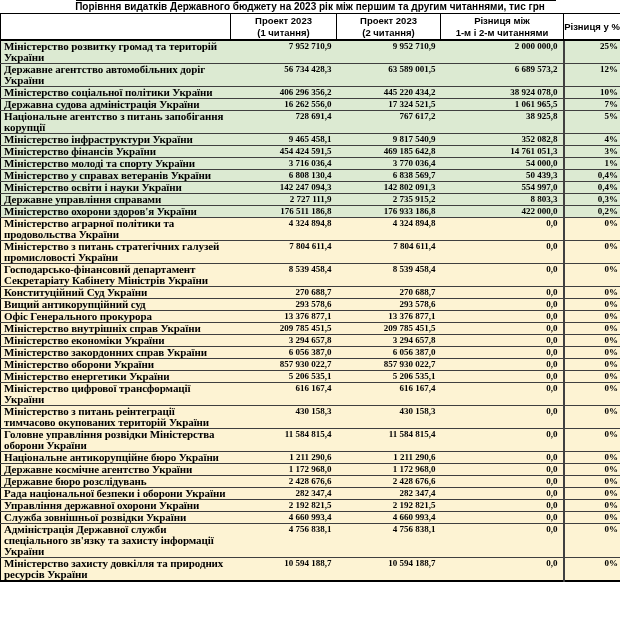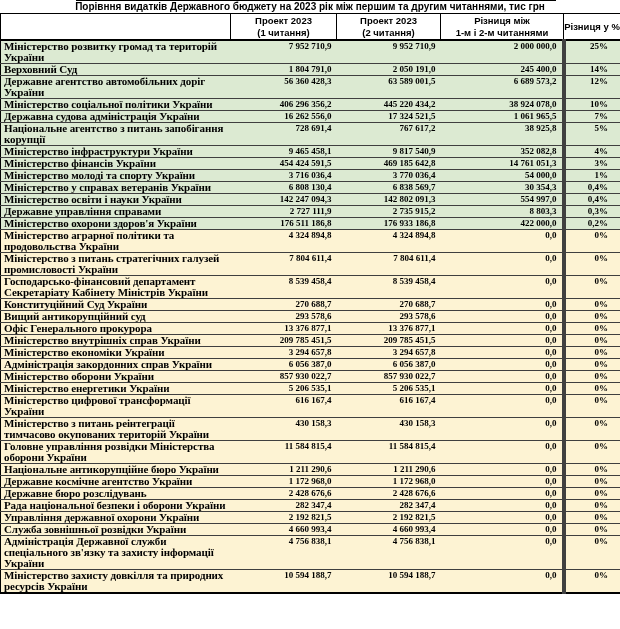--- a/index.html
+++ b/index.html
@@ -82,22 +82,22 @@
     padding-right: 4px;
     font-size: 11px;
     letter-spacing: -0.1px;
   }
   td.cell-num {
     text-align: right;
     padding-right: 5px;
   }
   td.cell-pct {
     text-align: right;
-    padding-right: 12px;
-    border-left: 4px solid #404040;
+    padding-right: 2px;
+    border-left: 2px solid #404040;
   }
 </style>
 </head>
 <body style="--c-inc: #dcead2; --c-zero: #fdf3d3;">
 
 <div class="sheet">
   <div class="title-row">
     <span>Порівння видатків Державного бюджету на 2023 рік між першим та другим читаннями, тис грн</span>
   </div>
   <table class="budget">
@@ -122,29 +122,22 @@
     </thead>
     <tbody id="rows-body">
         <tr class="row-inc">
           <td class="cell-name">Міністерство розвитку громад та територій України</td>
           <td class="cell-num">7 952 710,9</td>
           <td class="cell-num">9 952 710,9</td>
           <td class="cell-num">2 000 000,0</td>
           <td class="cell-pct">25%</td>
         </tr>
         <tr class="row-inc">
-          <td class="cell-name">Верховний Суд</td>
-          <td class="cell-num">1 804 791,0</td>
-          <td class="cell-num">2 050 191,0</td>
-          <td class="cell-num">245 400,0</td>
-          <td class="cell-pct">14%</td>
-        </tr>
-        <tr class="row-inc">
           <td class="cell-name">Державне агентство автомобільних доріг України</td>
-          <td class="cell-num">56 360 428,3</td>
+          <td class="cell-num">56 734 428,3</td>
           <td class="cell-num">63 589 001,5</td>
           <td class="cell-num">6 689 573,2</td>
           <td class="cell-pct">12%</td>
         </tr>
         <tr class="row-inc">
           <td class="cell-name">Міністерство соціальної політики України</td>
           <td class="cell-num">406 296 356,2</td>
           <td class="cell-num">445 220 434,2</td>
           <td class="cell-num">38 924 078,0</td>
           <td class="cell-pct">10%</td>
@@ -181,21 +174,21 @@
           <td class="cell-name">Міністерство молоді та спорту України</td>
           <td class="cell-num">3 716 036,4</td>
           <td class="cell-num">3 770 036,4</td>
           <td class="cell-num">54 000,0</td>
           <td class="cell-pct">1%</td>
         </tr>
         <tr class="row-inc">
           <td class="cell-name">Міністерство у справах ветеранів України</td>
           <td class="cell-num">6 808 130,4</td>
           <td class="cell-num">6 838 569,7</td>
-          <td class="cell-num">30 354,3</td>
+          <td class="cell-num">50 439,3</td>
           <td class="cell-pct">0,4%</td>
         </tr>
         <tr class="row-inc">
           <td class="cell-name">Міністерство освіти і науки України</td>
           <td class="cell-num">142 247 094,3</td>
           <td class="cell-num">142 802 091,3</td>
           <td class="cell-num">554 997,0</td>
           <td class="cell-pct">0,4%</td>
         </tr>
         <tr class="row-inc">
@@ -262,21 +255,21 @@
           <td class="cell-pct">0%</td>
         </tr>
         <tr class="row-zero">
           <td class="cell-name">Міністерство економіки України</td>
           <td class="cell-num">3 294 657,8</td>
           <td class="cell-num">3 294 657,8</td>
           <td class="cell-num">0,0</td>
           <td class="cell-pct">0%</td>
         </tr>
         <tr class="row-zero">
-          <td class="cell-name">Адміністрація закордонних справ України</td>
+          <td class="cell-name">Міністерство закордонних справ України</td>
           <td class="cell-num">6 056 387,0</td>
           <td class="cell-num">6 056 387,0</td>
           <td class="cell-num">0,0</td>
           <td class="cell-pct">0%</td>
         </tr>
         <tr class="row-zero">
           <td class="cell-name">Міністерство оборони України</td>
           <td class="cell-num">857 930 022,7</td>
           <td class="cell-num">857 930 022,7</td>
           <td class="cell-num">0,0</td>

